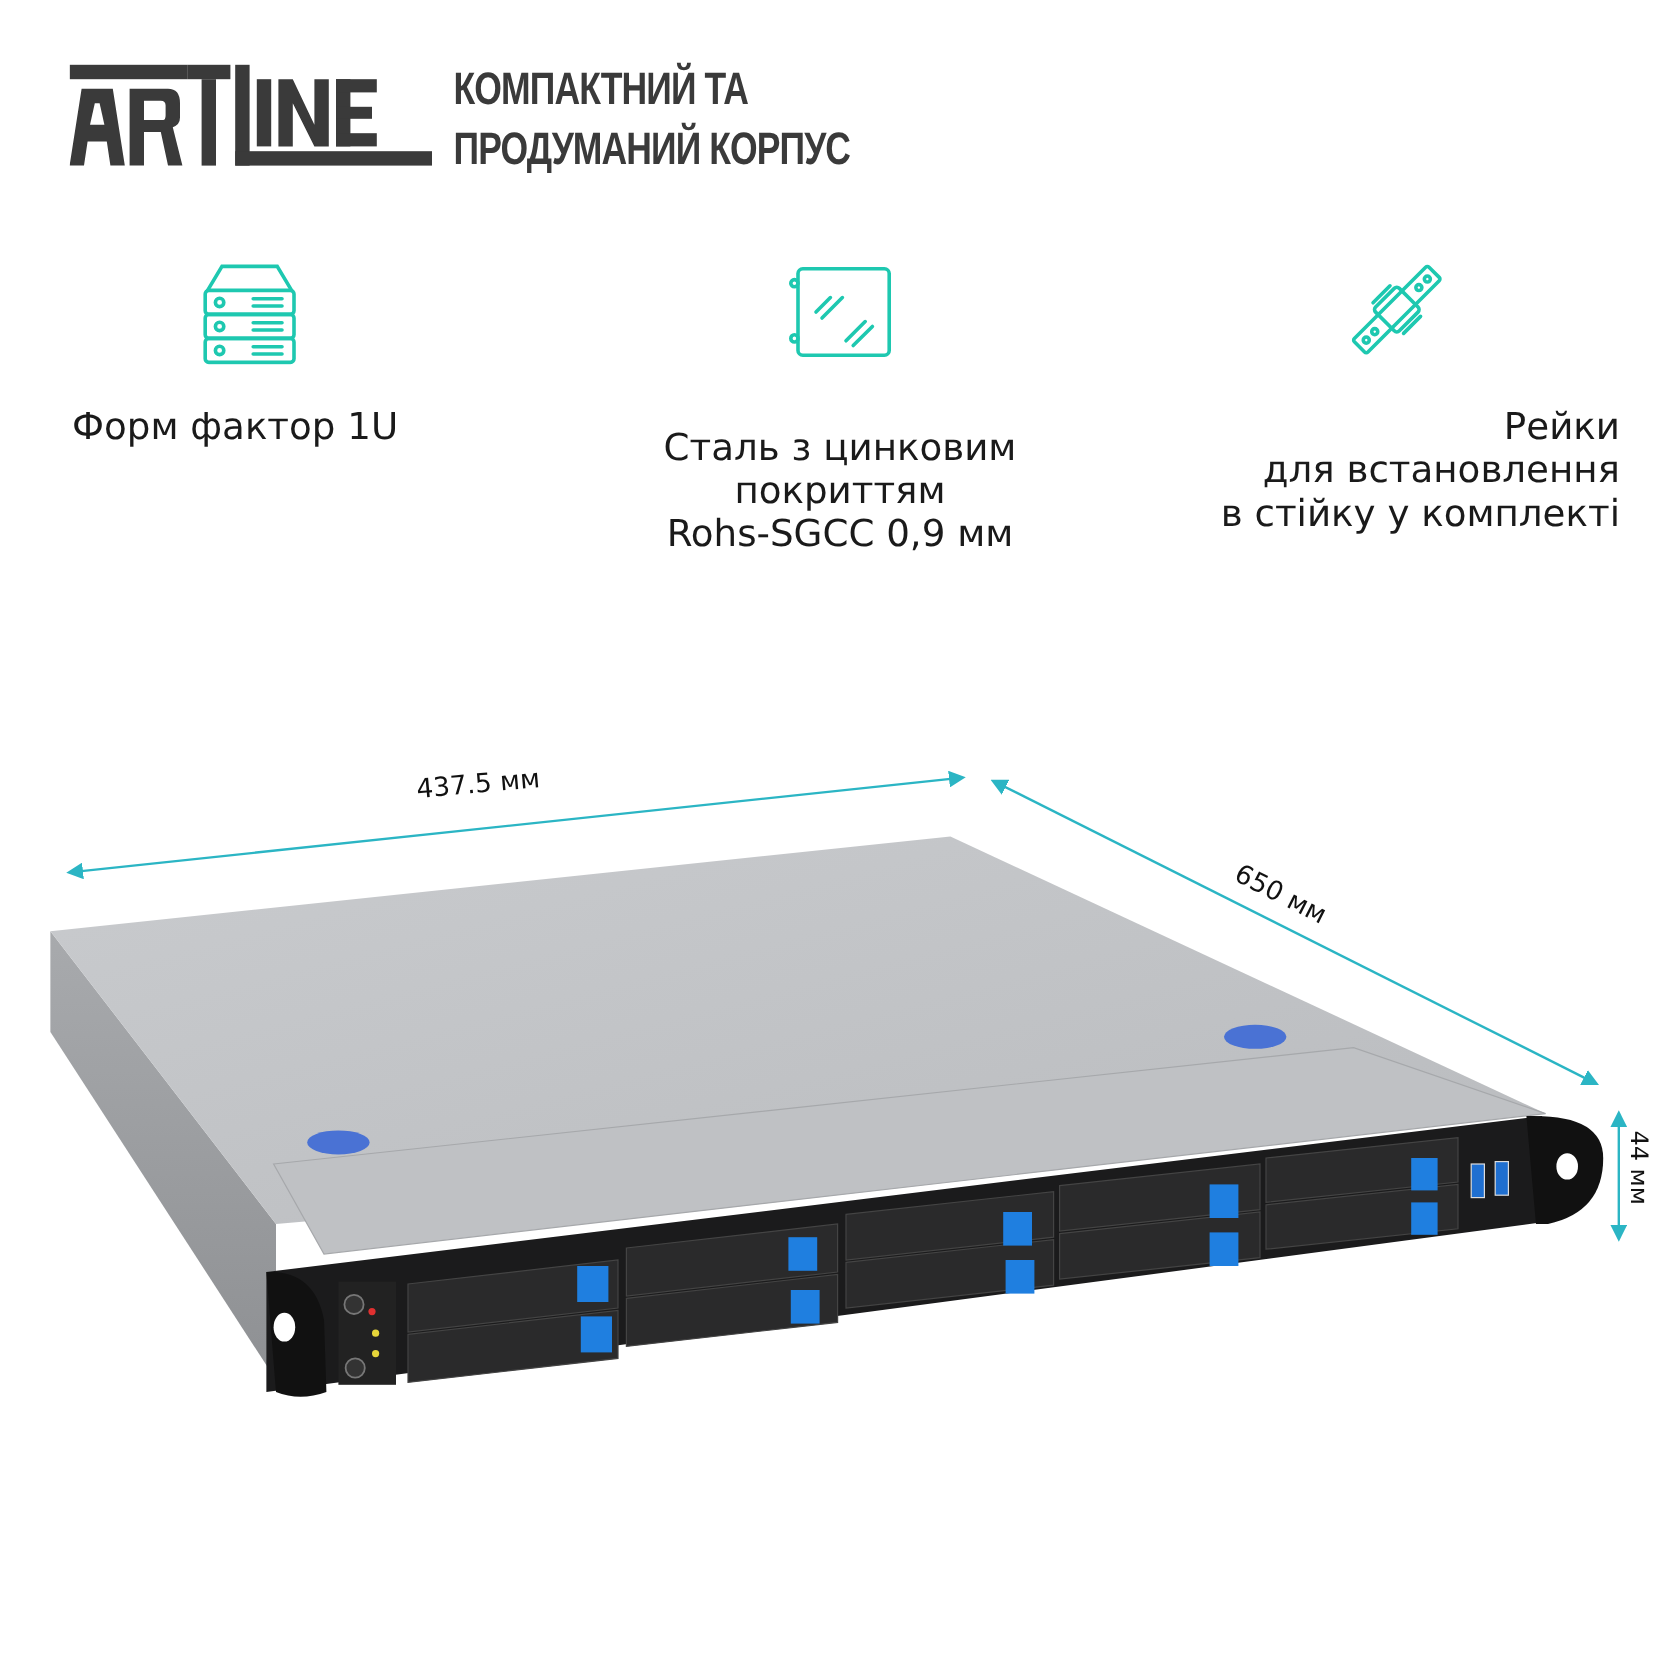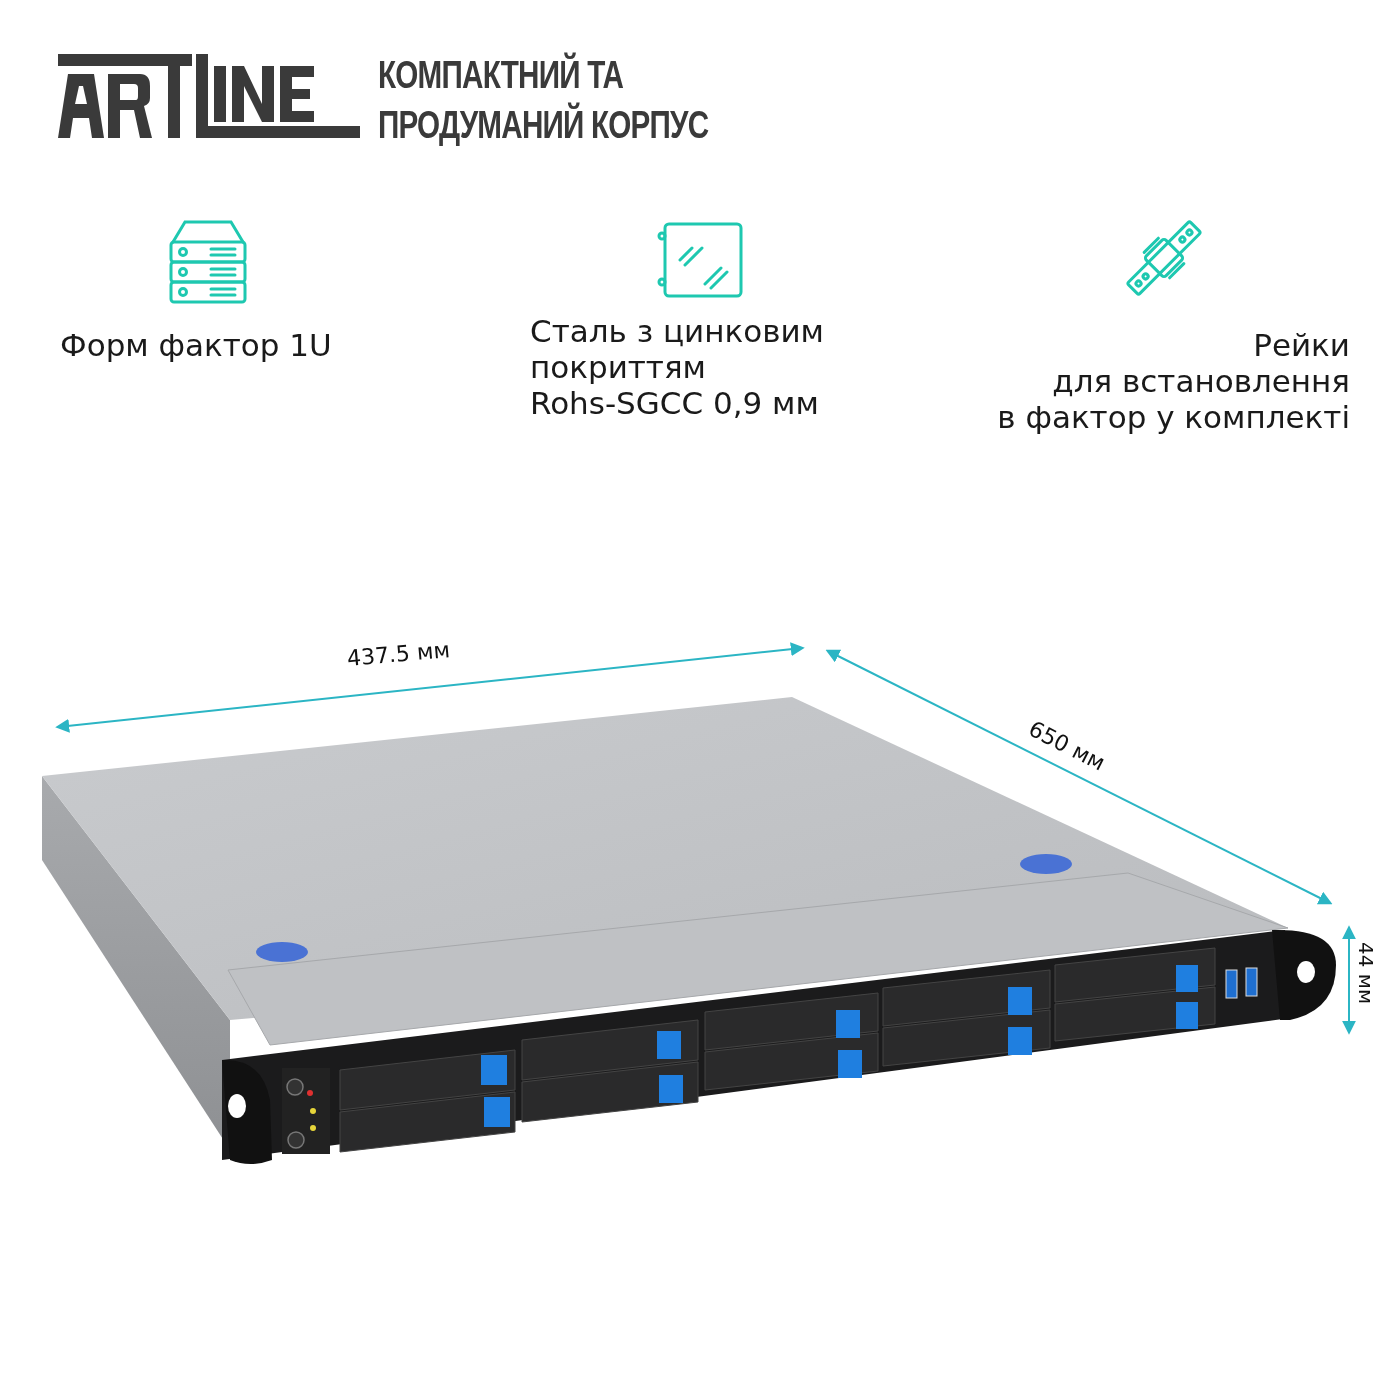--- a/index.html
+++ b/index.html
@@ -1,21 +1,21 @@
 <!DOCTYPE html>
 <html><head>
 <meta charset="utf-8">
 <style>
   html, body { margin:0; padding:0; background:#ffffff; }
   body { width:1400px; height:1400px; position:relative; overflow:hidden; font-family:"Liberation Sans", sans-serif; }
   .logo { position:absolute; left:58px; top:52px; width:302px; height:88px; }
   .headline { position:absolute; left:378px; top:50px; font-family:"Liberation Sans", sans-serif; font-weight:bold; font-size:38px; line-height:50px; color:#3a3a3a; letter-spacing:-1px; transform:scaleX(0.78); transform-origin:left top; white-space:nowrap; }
   .feature { position:absolute; text-align:center; color:#1a1a1a; font-family:"DejaVu Sans", sans-serif; font-size:31px; line-height:36px; }
   .feature .icon { position:absolute; }
-  .feat-text { position:absolute; white-space:nowrap; }
+  .feat-text { position:absolute; white-space:nowrap;margin-top:11px; }
   .dim { position:absolute; font-family:"DejaVu Sans", sans-serif; color:#111; white-space:nowrap; }
   .server { position:absolute; left:0; top:600px; width:1400px; height:600px; }
 </style>
 </head>
 <body>
 
 <svg class="logo" viewBox="0 0 302 88">
   <g fill="#3a3a3a">
 
     <rect x="0" y="2" width="98" height="12"></rect>
@@ -67,21 +67,21 @@
 
 <div class="feature">
   <svg class="icon" style="left:657px;top:220px;width:86px;height:80px;" viewBox="0 0 86 80">
     <g fill="none" stroke="#1ec8b0" stroke-width="3" stroke-linecap="round">
       <rect x="8" y="4" width="76" height="72" rx="4"></rect>
       <circle cx="5" cy="16" r="3"></circle>
         <circle cx="5" cy="62" r="3"></circle>
       <path d="M23 40 L35 28 M28 45 L45 28 M48 64 L64 48 M54 68 L70 52"></path>
     </g>
   </svg>
-  <div class="feat-text" style="left:530px;top:313px;width:340px;text-align:left;">
+  <div class="feat-text" style="left:530px;top:344px;width:340px;text-align:center;">
     <div>Сталь з цинковим</div>
     <div>покриттям</div>
     <div>Rohs-SGCC 0,9 мм</div>
   </div>
 </div>
 
 <div class="feature">
   <svg class="icon" style="left:1118px;top:212px;width:92px;height:92px;" viewBox="0 0 92 92">
     <g fill="none" stroke="#1ec8b0" stroke-width="3" stroke-linecap="round" stroke-linejoin="round" transform="rotate(-45 46 46)">
       <rect x="2" y="38" width="88" height="16" rx="2"></rect>
@@ -89,21 +89,21 @@
       <path d="M36 28 H56 M36 64 H56"></path>
       <circle cx="10" cy="46" r="2.5"></circle>
         <circle cx="20" cy="46" r="2.5"></circle>
       <circle cx="72" cy="46" r="2.5"></circle>
         <circle cx="82" cy="46" r="2.5"></circle>
     </g>
   </svg>
   <div class="feat-text" style="left:970px;top:327px;width:380px;text-align:right;">
     <div>Рейки</div>
     <div>для встановлення</div>
-    <div>в фактор у комплекті</div>
+    <div>в стійку у комплекті</div>
   </div>
 </div>
 
 <svg class="server" viewBox="0 600 1400 600">
   <defs>
     <linearGradient id="topg" x1="0" y1="0" x2="1" y2="1">
       <stop offset="0" stop-color="#c9cbce"></stop>
       <stop offset="1" stop-color="#b9bbbe"></stop>
     </linearGradient>
     <linearGradient id="sideg" x1="0" y1="0" x2="0" y2="1">

